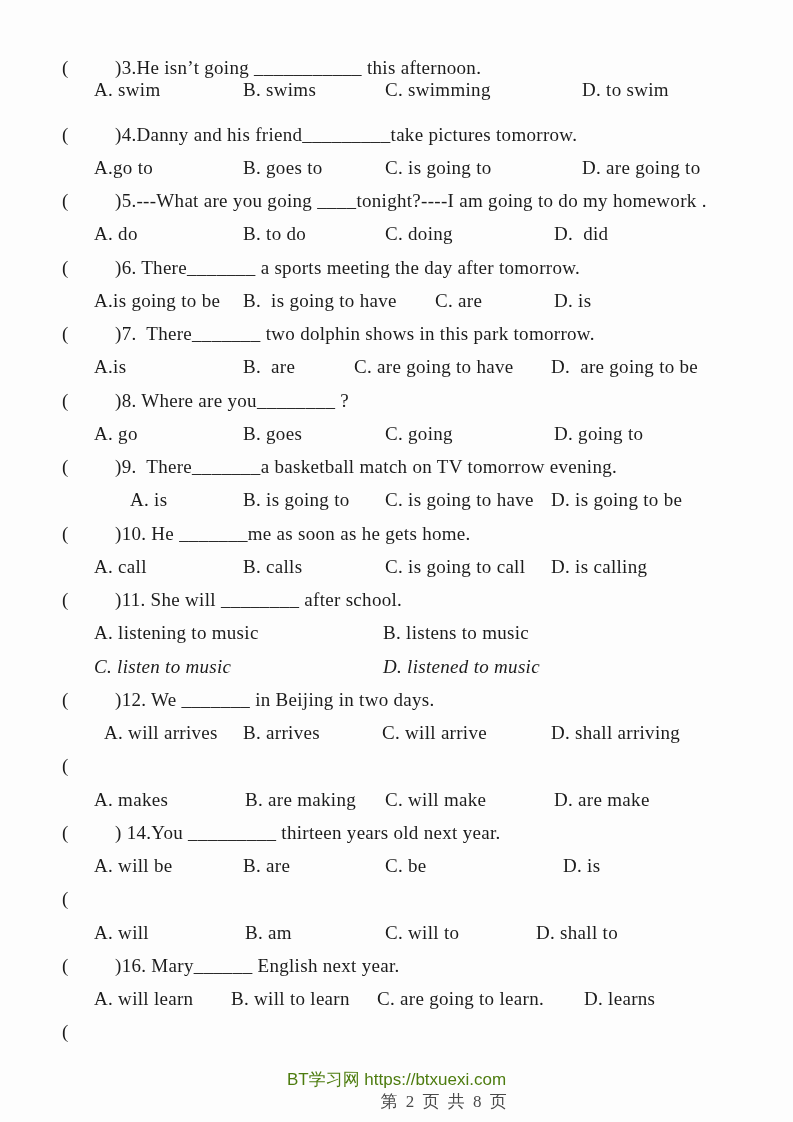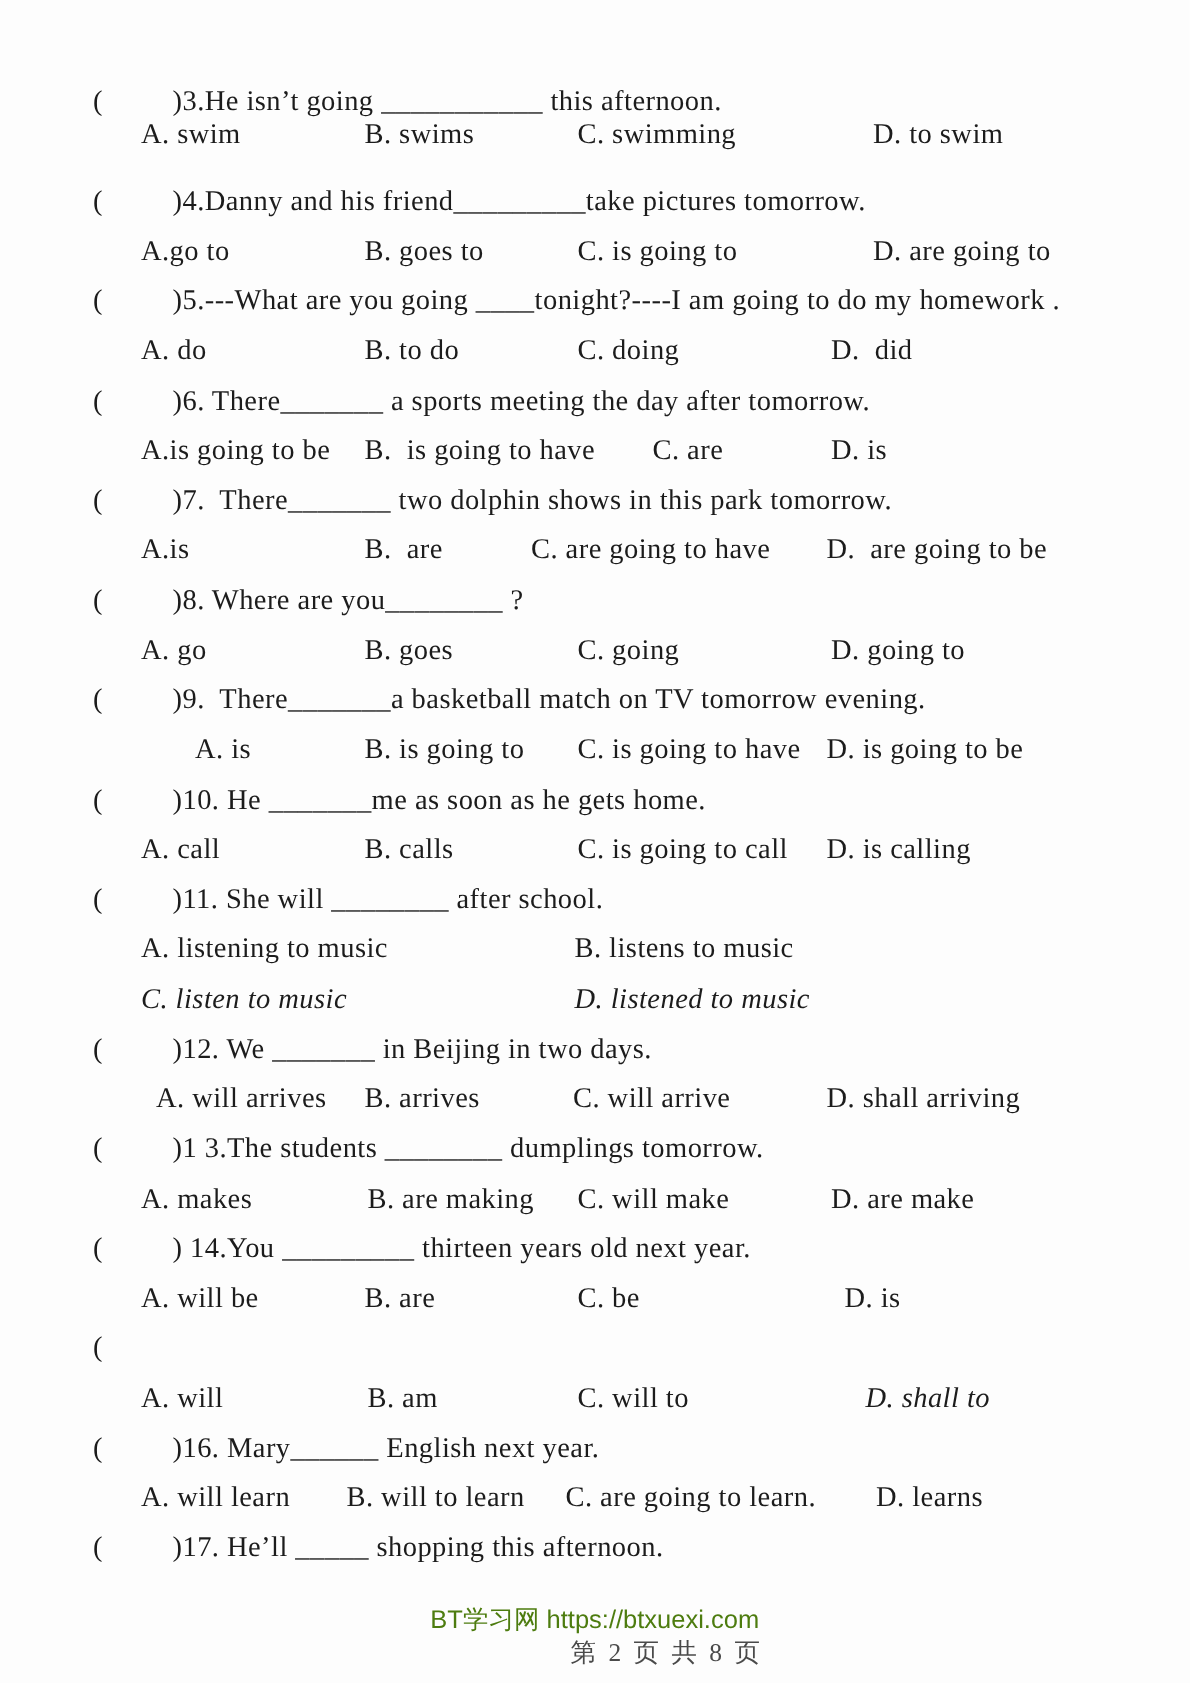--- a/index.html
+++ b/index.html
@@ -145,21 +145,20 @@
         <span class="seg" style="left: 115px;">)12. We _______ in Beijing in two days.</span>
       </div>
       <div class="line" style="top: 720px;">
         <span class="seg" style="left: 104px;">A. will arrives</span>
         <span class="seg" style="left: 243px;">B. arrives</span>
         <span class="seg" style="left: 382px;">C. will arrive</span>
         <span class="seg" style="left: 551px;">D. shall arriving</span>
       </div>
       <div class="line" style="top: 753.25px;">
         <span class="seg" style="left: 62px;">(</span>
-        <span class="seg" style="left: 115px;">)1 3.The students ________ dumplings tomorrow.</span>
       </div>
       <div class="line" style="top: 786.5px;">
         <span class="seg" style="left: 94px;">A. makes</span>
         <span class="seg" style="left: 245px;">B. are making</span>
         <span class="seg" style="left: 385px;">C. will make</span>
         <span class="seg" style="left: 554px;">D. are make</span>
       </div>
       <div class="line" style="top: 819.75px;">
         <span class="seg" style="left: 62px;">(</span>
         <span class="seg" style="left: 115px;">) 14.You _________ thirteen years old next year.</span>
@@ -170,32 +169,31 @@
         <span class="seg" style="left: 385px;">C. be</span>
         <span class="seg" style="left: 563px;">D. is</span>
       </div>
       <div class="line" style="top: 886.25px;">
         <span class="seg" style="left: 62px;">(</span>
       </div>
       <div class="line" style="top: 919.5px;">
         <span class="seg" style="left: 94px;">A. will</span>
         <span class="seg" style="left: 245px;">B. am</span>
         <span class="seg" style="left: 385px;">C. will to</span>
-        <span class="seg" style="left: 577px; font-style: italic;">D. shall to</span>
+        <span class="seg" style="left: 536px;">D. shall to</span>
       </div>
       <div class="line" style="top: 952.75px;">
         <span class="seg" style="left: 62px;">(</span>
         <span class="seg" style="left: 115px;">)16. Mary______ English next year.</span>
       </div>
       <div class="line" style="top: 986px;">
         <span class="seg" style="left: 94px;">A. will learn</span>
         <span class="seg" style="left: 231px;">B. will to learn</span>
         <span class="seg" style="left: 377px;">C. are going to learn.</span>
         <span class="seg" style="left: 584px;">D. learns</span>
       </div>
       <div class="line" style="top: 1019.25px;">
         <span class="seg" style="left: 62px;">(</span>
-        <span class="seg" style="left: 115px;">)17. He’ll _____ shopping this afternoon.</span>
       </div>
     </div>
   <div id="watermark" class="footer-line" style="color: #4d7c0f;">BT学习网 https://btxuexi.com</div>
   <div id="page-info" class="footer-line" style="color: rgb(74, 74, 74); padding-left: 48px;">第 2 页 共 8 页</div>
 </div>
 
 </body></html>

